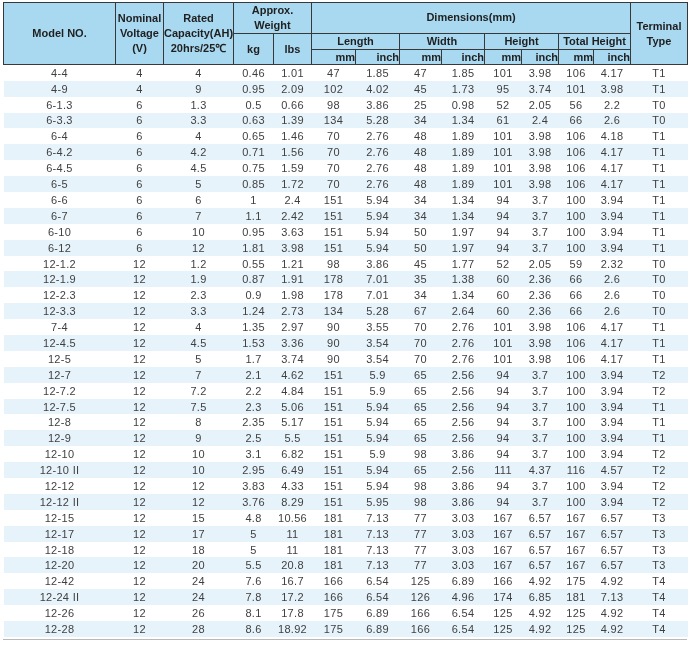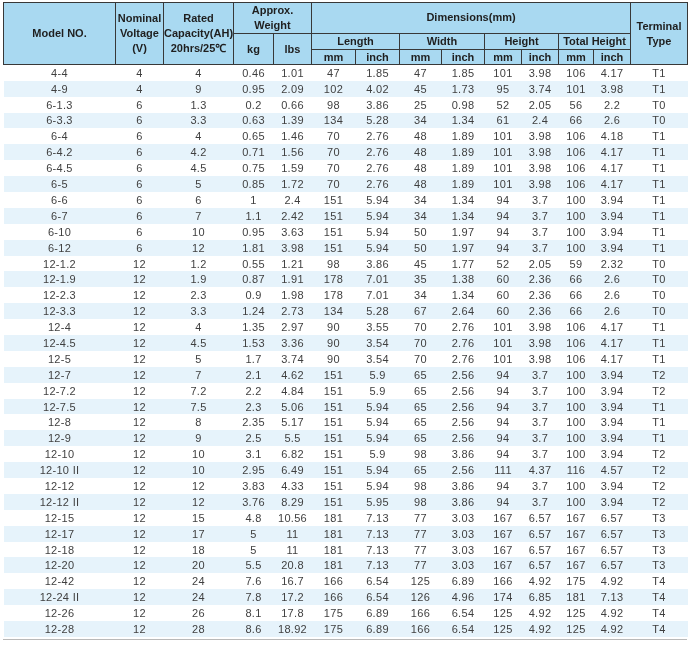--- a/index.html
+++ b/index.html
@@ -31,21 +31,21 @@
     font-weight: bold;
     color: #1f1f1f;
     text-align: center;
     vertical-align: middle;
     padding: 0;
     line-height: 1.35;
     white-space: pre-line;
   }
   thead tr.h-row-1 th { height: 27px; }
   thead tr.h-row-2 th { height: 14px; }
-  thead tr.h-row-3 th { height: 14px; }
+  thead tr.h-row-3 th { height: 14px; text-align: right; }
   tbody td {
     border: none;
     padding: 0;
     height: 15.9px;
     font-size: 11px;
     color: var(--text-col);
     text-align: center;
     vertical-align: middle;
     letter-spacing: 0.3px;
   }
@@ -142,21 +142,21 @@
         <td>95</td>
         <td>3.74</td>
         <td>101</td>
         <td>3.98</td>
         <td>T1</td>
       </tr>
       <tr>
         <td>6-1.3</td>
         <td>6</td>
         <td>1.3</td>
-        <td>0.2</td>
+        <td>0.5</td>
         <td>0.66</td>
         <td>98</td>
         <td>3.86</td>
         <td>25</td>
         <td>0.98</td>
         <td>52</td>
         <td>2.05</td>
         <td>56</td>
         <td>2.2</td>
         <td>T0</td>
@@ -363,21 +363,21 @@
         <td>5.28</td>
         <td>67</td>
         <td>2.64</td>
         <td>60</td>
         <td>2.36</td>
         <td>66</td>
         <td>2.6</td>
         <td>T0</td>
       </tr>
       <tr>
-        <td>12-4</td>
+        <td>7-4</td>
         <td>12</td>
         <td>4</td>
         <td>1.35</td>
         <td>2.97</td>
         <td>90</td>
         <td>3.55</td>
         <td>70</td>
         <td>2.76</td>
         <td>101</td>
         <td>3.98</td>

